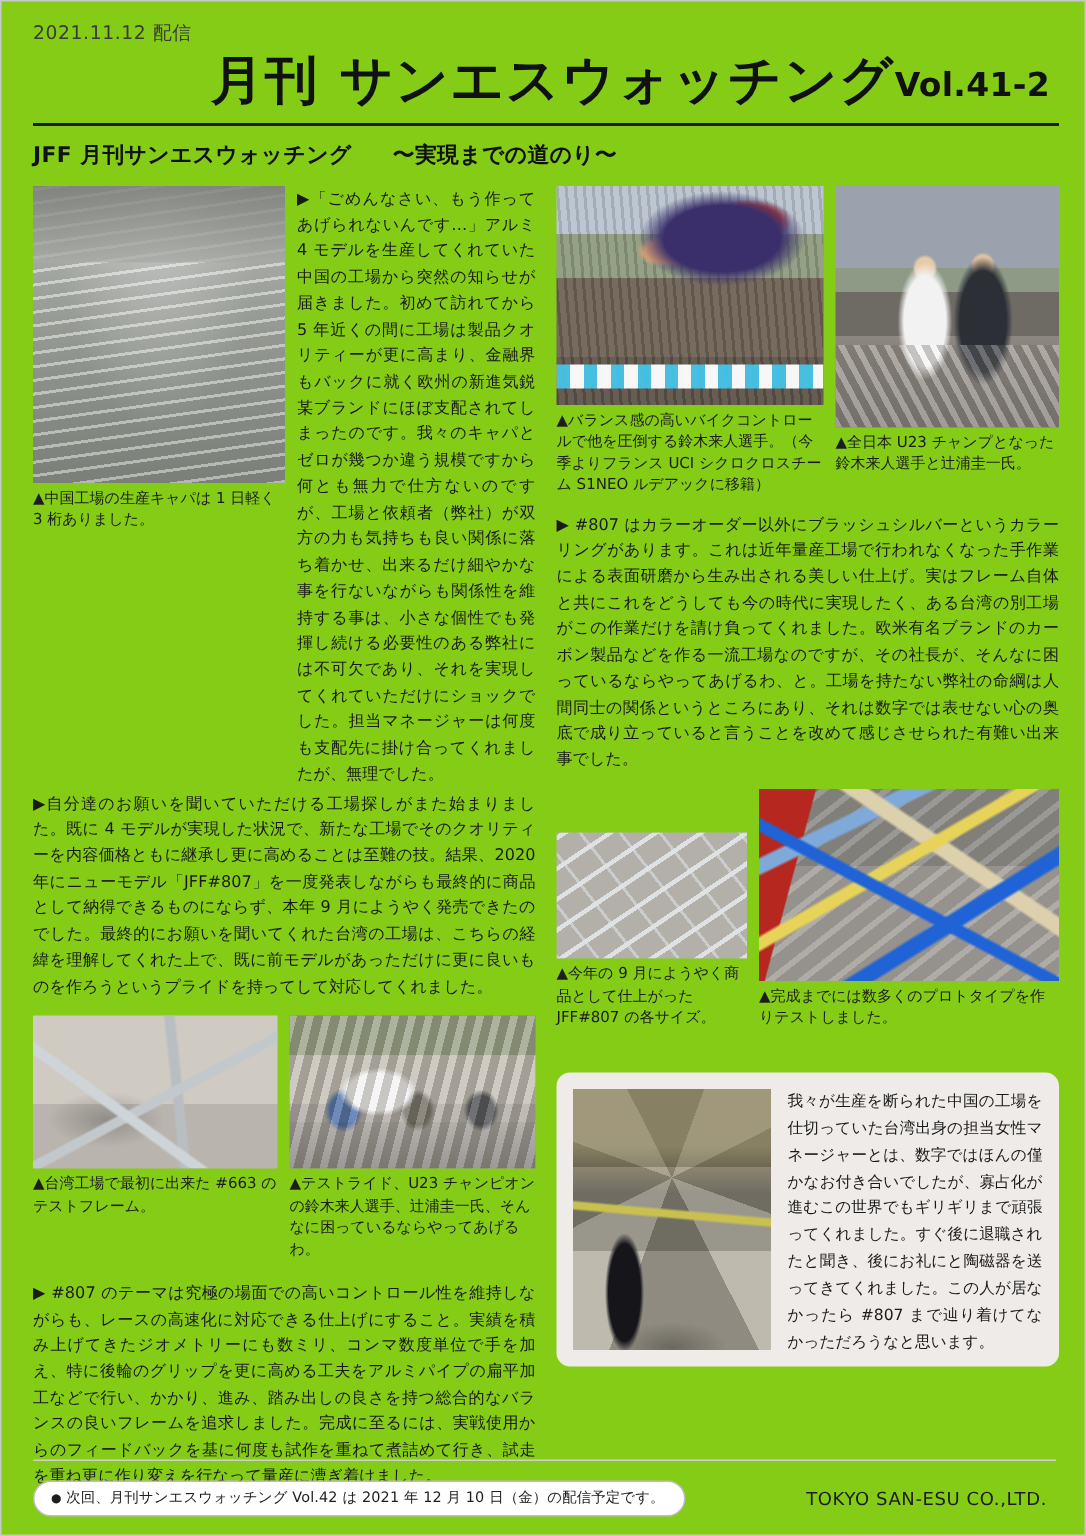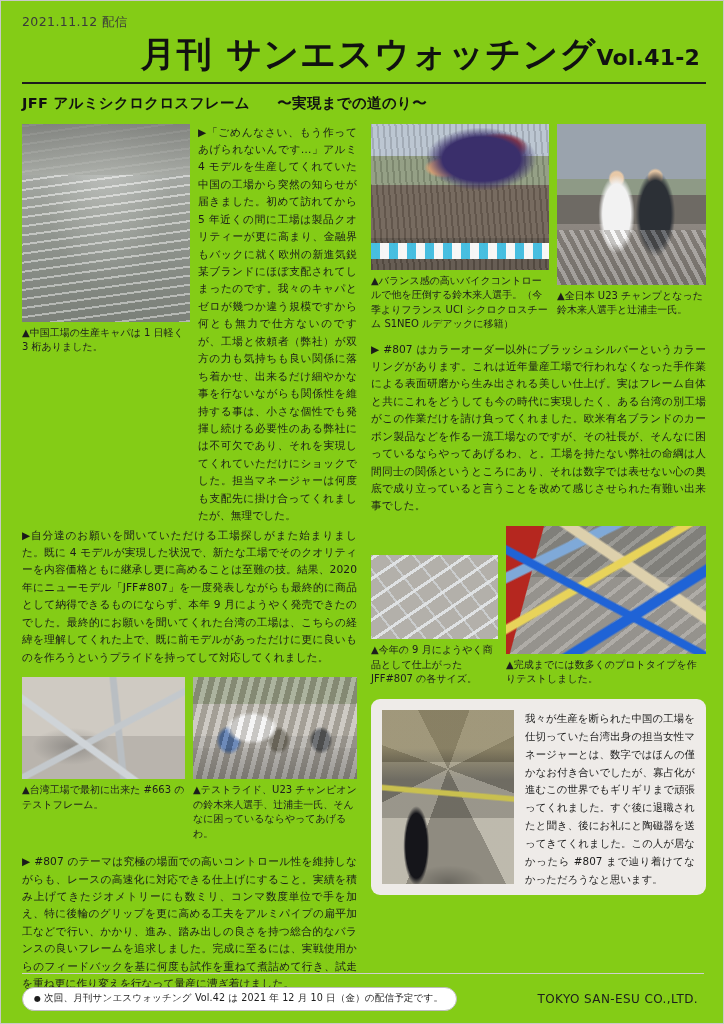--- a/index.html
+++ b/index.html
@@ -297,21 +297,21 @@
     <div class="issue-date">2021.11.12 配信</div>
 
     <div class="masthead">
       <div class="mag-title">月刊 サンエスウォッチング</div>
       <div class="vol">Vol.41-2</div>
     </div>
 
     <div class="rule"></div>
 
     <div class="article-title">
-      <span>JFF アルミシクロクロスフレーム</span>
+      <span>JFF 月刊サンエスウォッチング</span>
       <span style="display:inline-block;width:22px"></span><span class="sub">〜実現までの道のり〜</span>
     </div>
 
     <div class="cols">
 
       <div class="col">
 
         <div class="row2">
           <div style="width:168px">
             <div class="photo p-factory-cn" style="width:168px;height:198px"></div>
@@ -357,21 +357,21 @@
           <div style="width:127px">
             <div class="photo p-sizes" style="width:127px;height:84px"></div>
             <div class="cap">▲今年の 9 月にようやく商品として仕上がった JFF#807 の各サイズ。</div>
           </div>
           <div style="width:200px">
             <div class="photo p-proto" style="width:200px;height:128px"></div>
             <div class="cap">▲完成までには数多くのプロトタイプを作りテストしました。</div>
           </div>
         </div>
 
-        <div class="note-box" style="margin-top:12px; height:196px">
+        <div class="note-box" style="margin-top:28px; height:196px">
           <div class="photo p-aisle" style="width:132px;height:174px; flex:none"></div>
           <div class="note-text">我々が生産を断られた中国の工場を仕切っていた台湾出身の担当女性マネージャーとは、数字ではほんの僅かなお付き合いでしたが、寡占化が進むこの世界でもギリギリまで頑張ってくれました。すぐ後に退職されたと聞き、後にお礼にと陶磁器を送ってきてくれました。この人が居なかったら #807 まで辿り着けてなかっただろうなと思います。</div>
         </div>
 
       </div>
     </div>
   </div>
 
   <div class="footer">
     <div class="foot-rule"></div>

